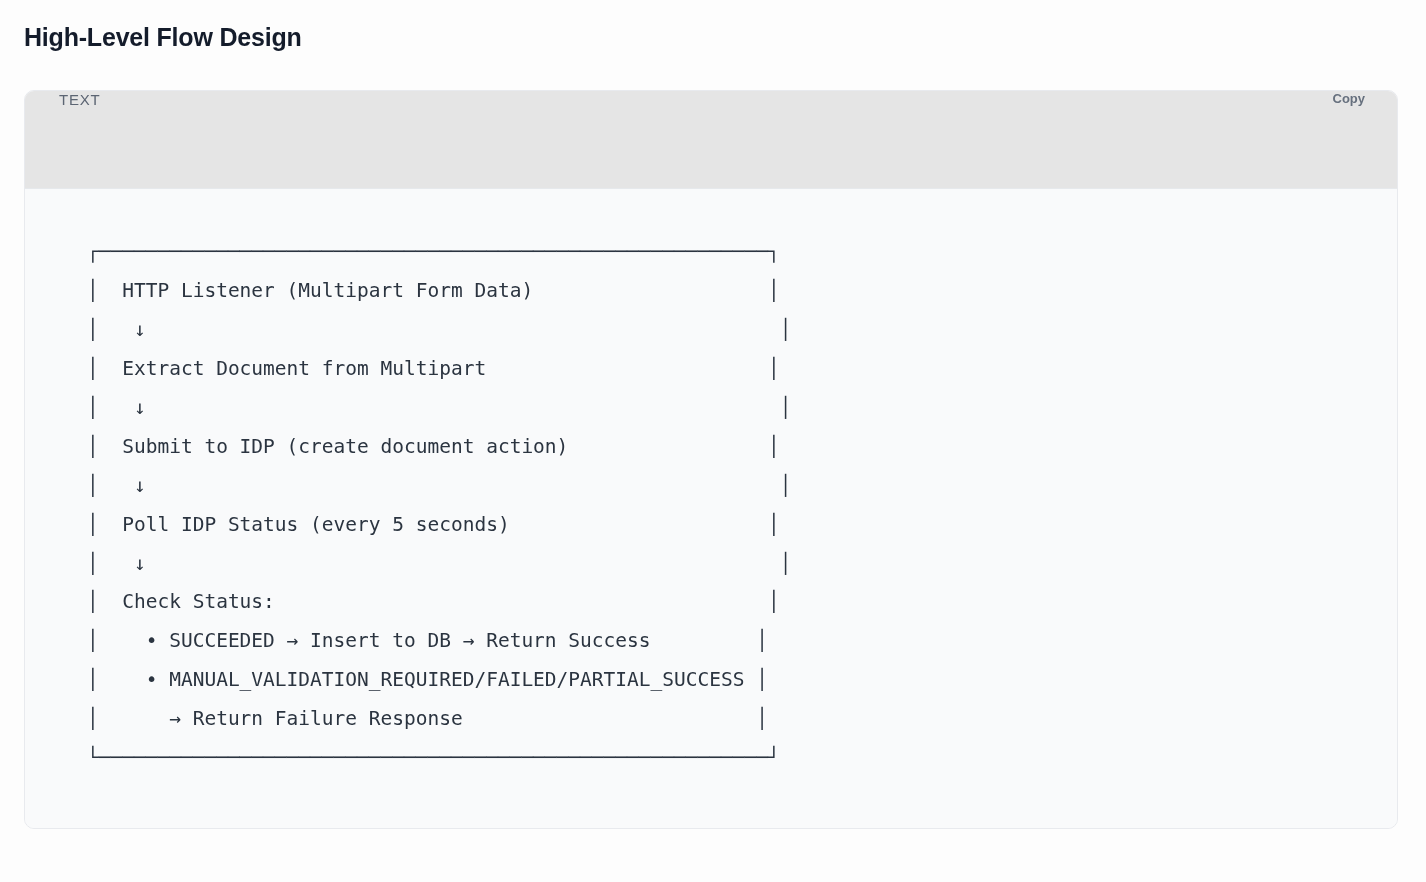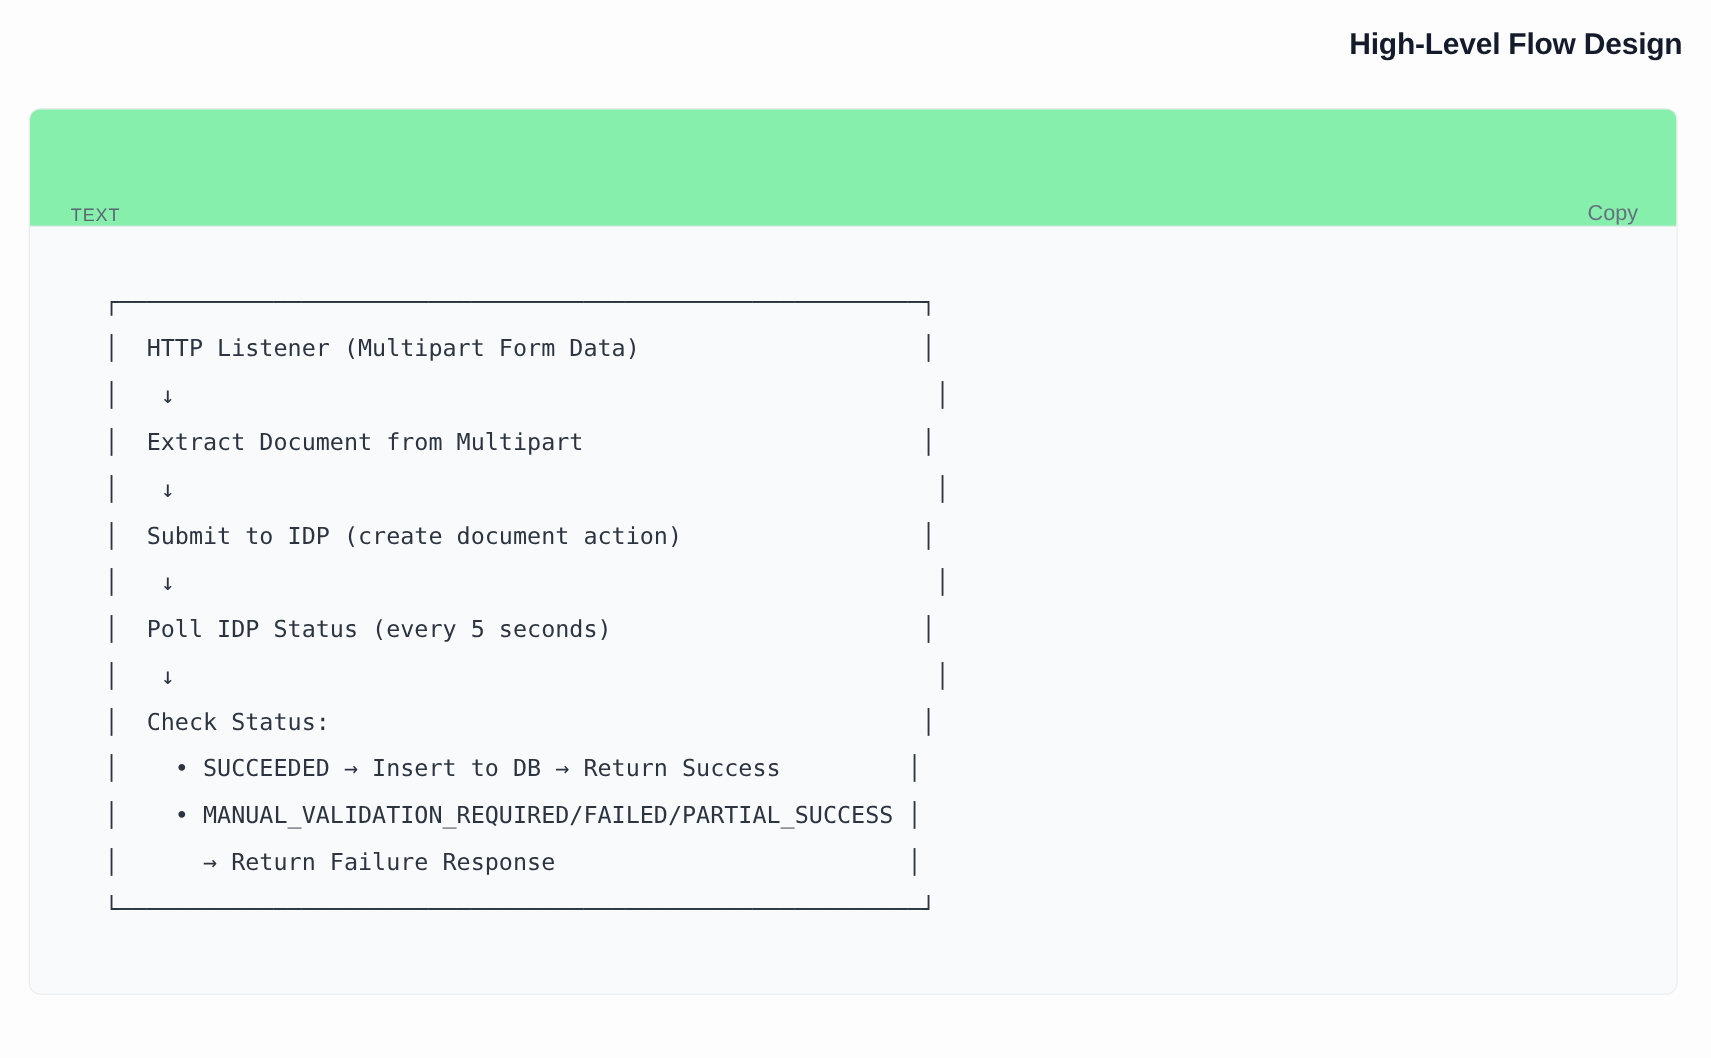--- a/index.html
+++ b/index.html
@@ -20,21 +20,20 @@
     box-sizing: border-box;
   }
 
   .page-title {
     font-size: 25px;
     font-weight: bold;
     letter-spacing: -0.2px;
     color: #141c2b;
     margin: 0;
     line-height: 1.25;
-    text-align: right;
   }
 
   .intro-paragraph {
     font-size: 19px;
     color: #17191c;
     margin: 26px 0 0 0;
     line-height: 1.45;
     font-weight: 400;
   }
 
@@ -43,44 +42,45 @@
     border: 1px solid #e8eaee;
     border-radius: 10px;
     background: #f9fafb;
     overflow: hidden;
     width: 1374px;
     box-sizing: border-box;
   }
 
   .code-card-header {
     display: flex;
-    align-items: flex-end;
+    align-items: flex-start;
     justify-content: space-between;
-    background: #86efac;
+    background: #e5e5e5;
     border-bottom: 1px solid #e6e9ec;
     padding: 0 32px 0 34px;
     height: 98px;
     box-sizing: border-box;
   }
 
   .code-lang-label {
     font-size: 15px;
     letter-spacing: 0.75px;
     color: #5c6573;
     font-weight: 400;
   }
 
   .copy-button {
-    font-size: 18px;
+    font-size: 13px;
     color: #66707e;
     background: none;
     border: none;
     padding: 0;
     cursor: pointer;
     font-family: "Liberation Sans", sans-serif;
+    font-weight: bold;
   }
 
   .code-card-body {
     background: #f9fafb;
     padding: 44px 0 50px 0;
   }
 
   .ascii-block {
     font-family: "DejaVu Sans Mono", "Liberation Mono", monospace;
     font-size: 19.5px;

